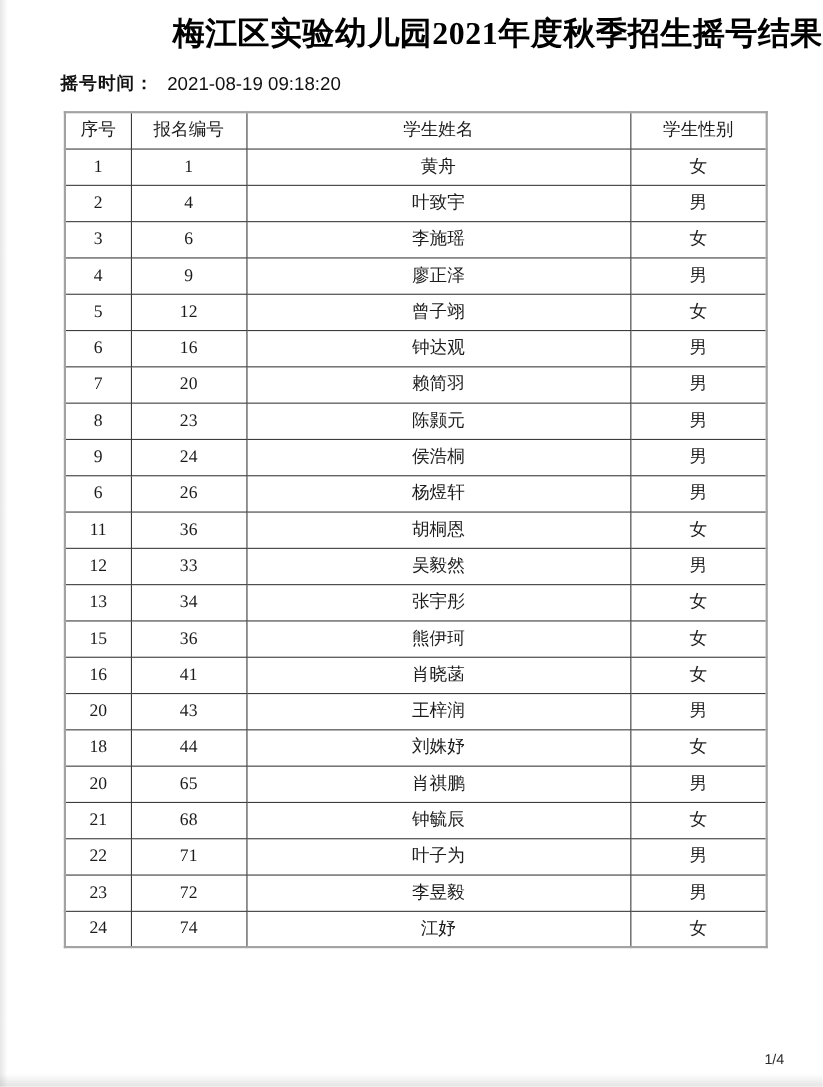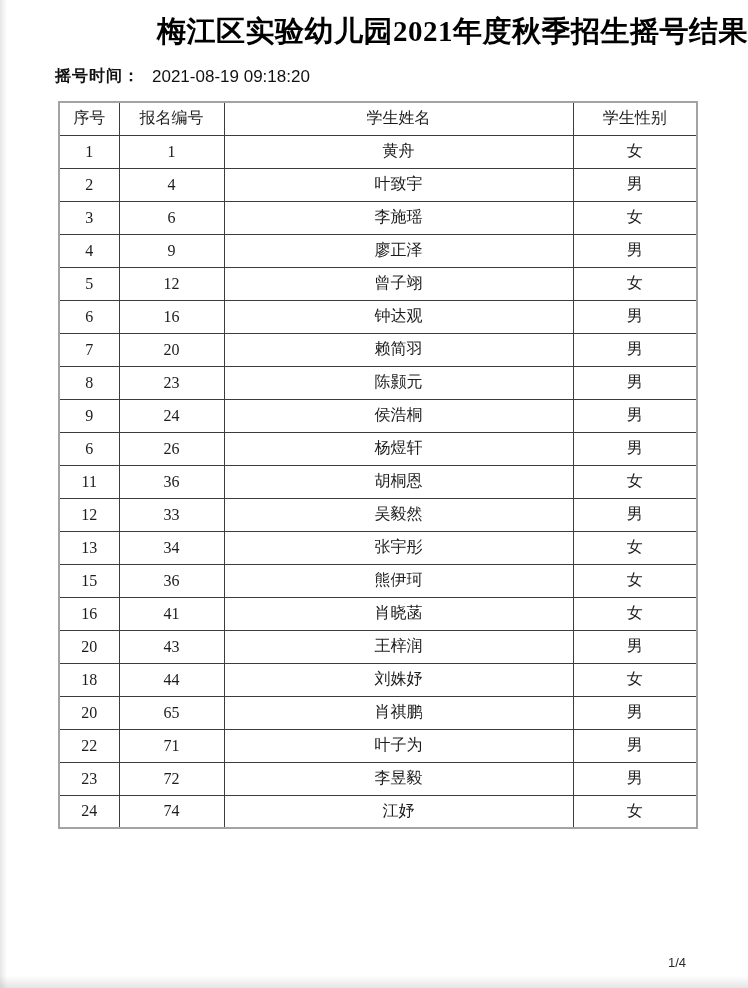--- a/index.html
+++ b/index.html
@@ -66,21 +66,21 @@
     color: #1c1c1c;
     overflow: hidden;
     white-space: nowrap;
   }
   .col-index  { width: 60px; }
   .col-reg    { width: 105px; }
   .col-name   { width: 349px; }
   .col-gender { width: 124px; }
   .page-footer {
     position: absolute;
-    right: 62px;
+    right: 35px;
     top: 955px;
     font-size: 13px;
     color: #2b2b2b;
     font-family: "Liberation Sans", "DejaVu Sans", sans-serif;
   }
 </style>
 </head>
 <body>
 
 <div class="edge-left"></div>
@@ -211,20 +211,26 @@
         <td>刘姝妤</td>
         <td>女</td>
       </tr>
       <tr>
         <td>20</td>
         <td>65</td>
         <td>肖祺鹏</td>
         <td>男</td>
       </tr>
       <tr>
+        <td>21</td>
+        <td>68</td>
+        <td>钟毓辰</td>
+        <td>女</td>
+      </tr>
+      <tr>
         <td>22</td>
         <td>71</td>
         <td>叶子为</td>
         <td>男</td>
       </tr>
       <tr>
         <td>23</td>
         <td>72</td>
         <td>李昱毅</td>
         <td>男</td>

